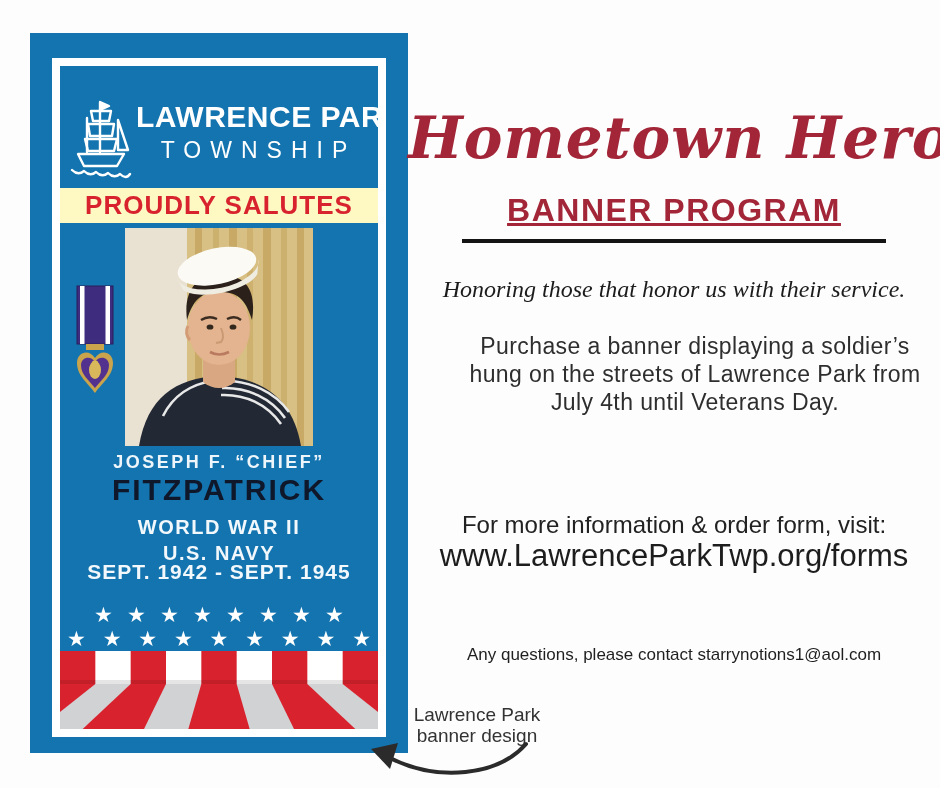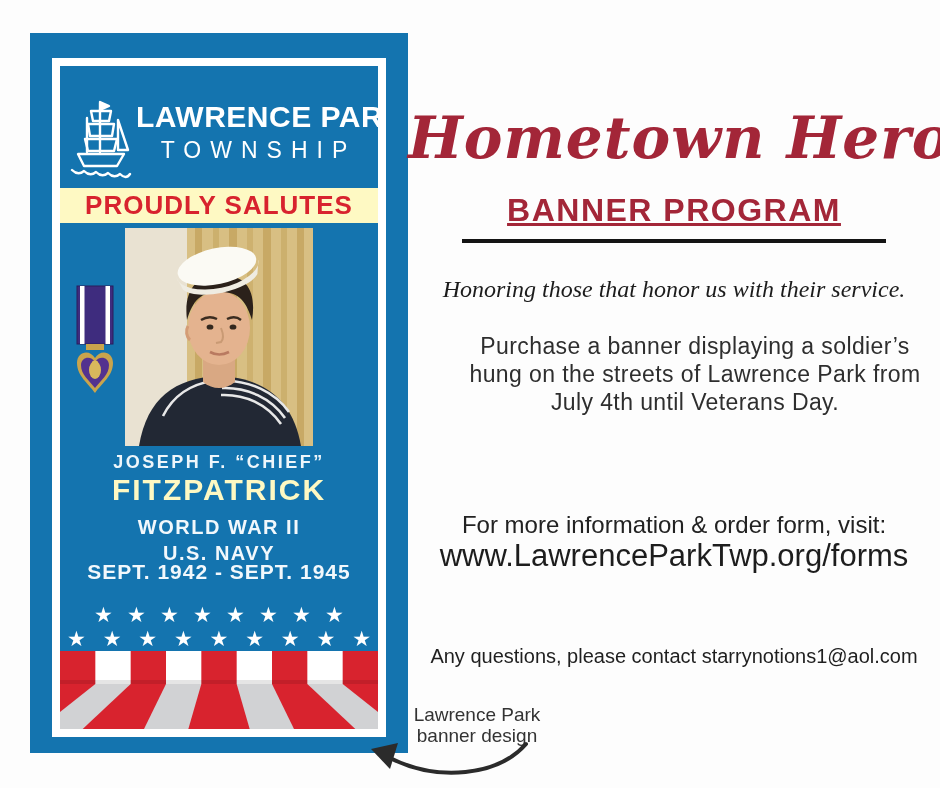--- a/index.html
+++ b/index.html
@@ -20,21 +20,21 @@
   .salute-band{position:absolute;top:122px;left:0;width:100%;height:35px;background:#fef9c3;
     display:flex;align-items:center;justify-content:center;}
   .salute-text{color:#D8232E;font-weight:800;font-size:26px;letter-spacing:1px;white-space:nowrap;}
 
   .photo{position:absolute;left:65px;top:162px;width:188px;height:218px;}
 
   .medal{position:absolute;left:13px;top:218px;}
 
   .name1{position:absolute;top:386px;width:100%;text-align:center;color:#eef6fb;
     font-size:18px;font-weight:bold;letter-spacing:2.5px;white-space:nowrap;}
-  .name2{position:absolute;top:407px;width:100%;text-align:center;color:#fef9c3;
+  .name2{position:absolute;top:407px;width:100%;text-align:center;color:#0f172a;
     font-size:30px;font-weight:800;letter-spacing:2px;white-space:nowrap;}
 
   .svc{position:absolute;width:100%;text-align:center;color:#f2f8fc;font-weight:bold;white-space:nowrap;}
   .svc1{top:450px;font-size:20px;letter-spacing:1.5px;}
   .svc2{top:476px;font-size:20px;letter-spacing:1.5px;}
   .svc3{top:494px;font-size:21px;letter-spacing:1px;}
 
   .stars-row{position:absolute;left:0;width:100%;display:flex;justify-content:space-between;
     color:#ffffff;font-size:21px;line-height:21px;box-sizing:border-box;}
   .stars-top{bottom:104px;padding:0 34px;}
@@ -50,21 +50,21 @@
     font-size:58px;letter-spacing:1px;white-space:nowrap;}
   .title-sub{position:absolute;top:192px;width:100%;color:#A32638;
     font-size:32px;font-weight:800;letter-spacing:1.5px;white-space:nowrap;text-decoration:underline;}
   .title-rule{position:absolute;top:239px;left:54px;width:424px;height:4px;background:#141414;}
   .tagline{position:absolute;top:266px;width:100%;font-family:"Liberation Serif",serif;
     font-style:italic;font-size:24px;color:#1c1c1c;white-space:nowrap;margin-top:10px;}
   .para{position:absolute;top:332px;width:100%;font-size:23px;line-height:28px;
     color:#2e2e2e;letter-spacing:.4px;margin-left:21px;}
   .info-label{position:absolute;top:511px;width:100%;font-size:24px;color:#222222;white-space:nowrap;}
   .info-url{position:absolute;top:538px;width:100%;font-size:31px;color:#1d1d1d;white-space:nowrap;}
-  .questions{position:absolute;top:645px;width:100%;font-size:20px;color:#1f1f1f;white-space:nowrap;}
+  .questions{position:absolute;top:645px;width:100%;font-size:17px;color:#1f1f1f;white-space:nowrap;}
 
   .caption{position:absolute;left:402px;top:704px;width:150px;text-align:center;
     font-size:19px;line-height:21px;color:#333333;}
   .arrow{position:absolute;left:366px;top:736px;}
 </style>
 </head>
 <body>
 
 <div class="page">
 

